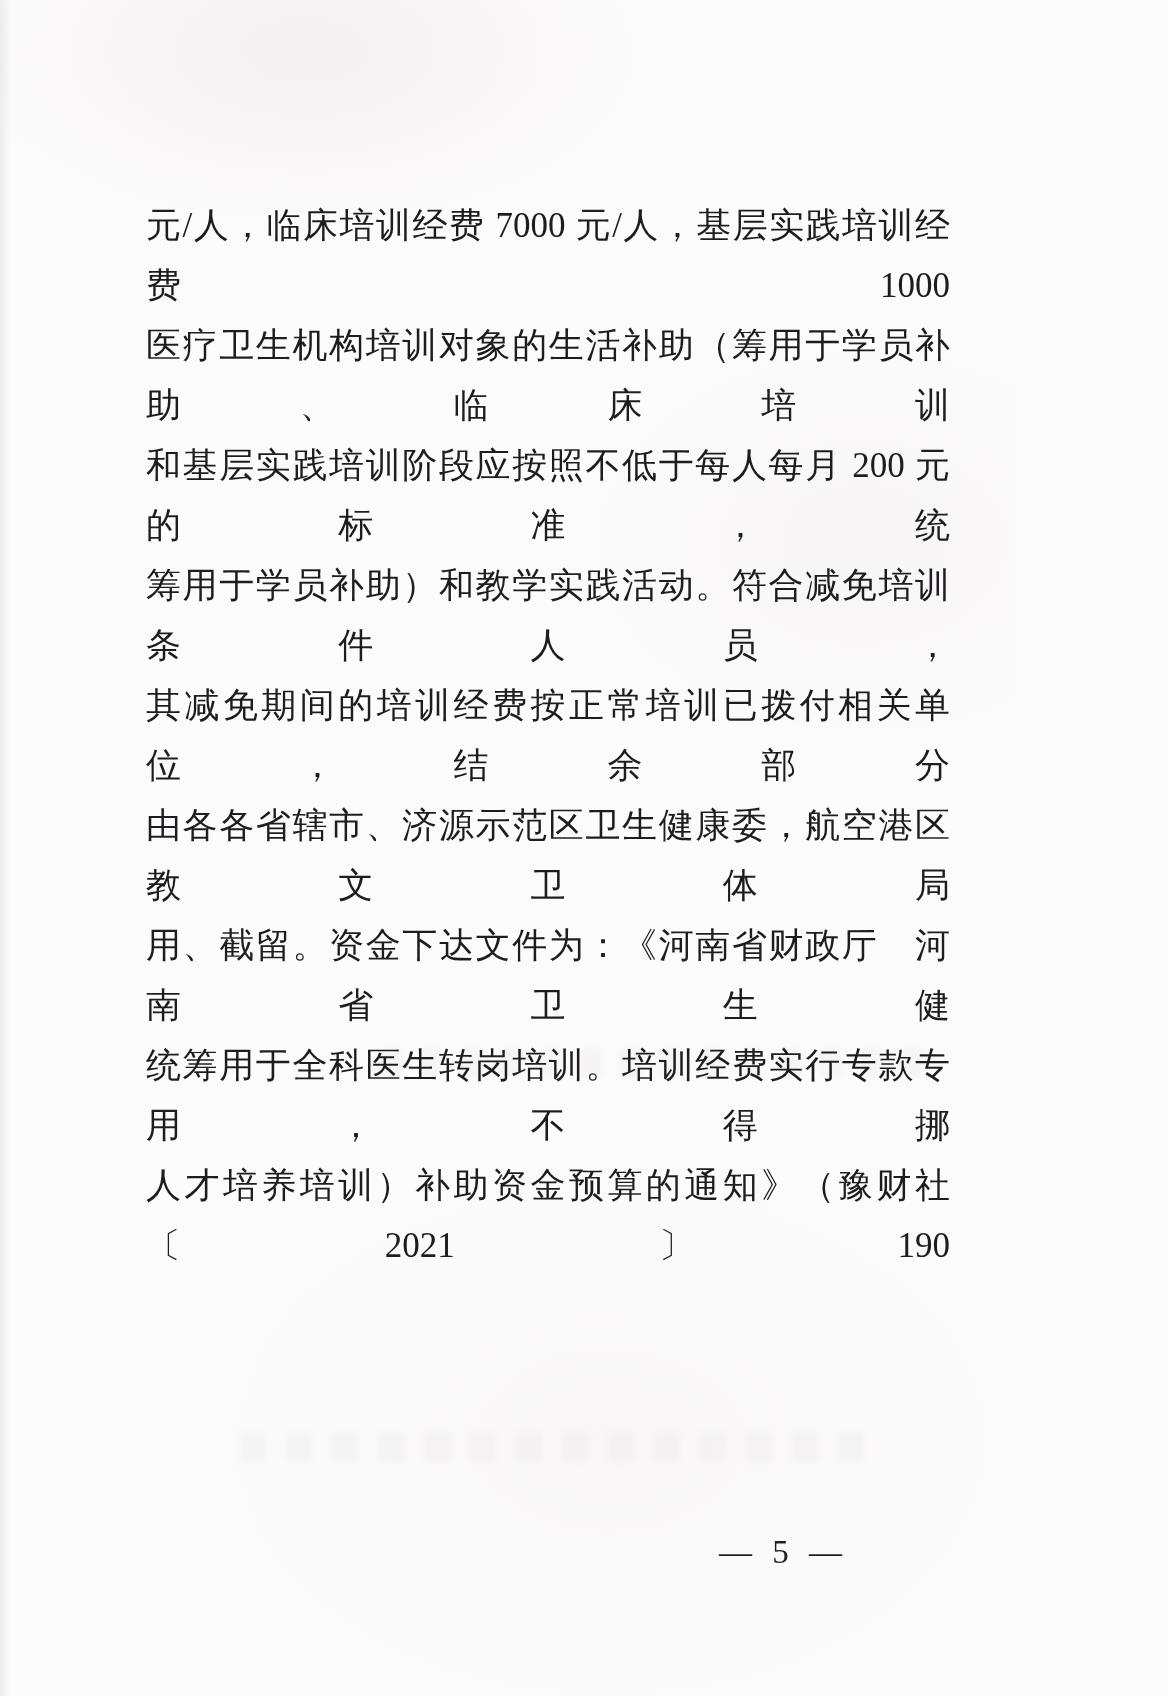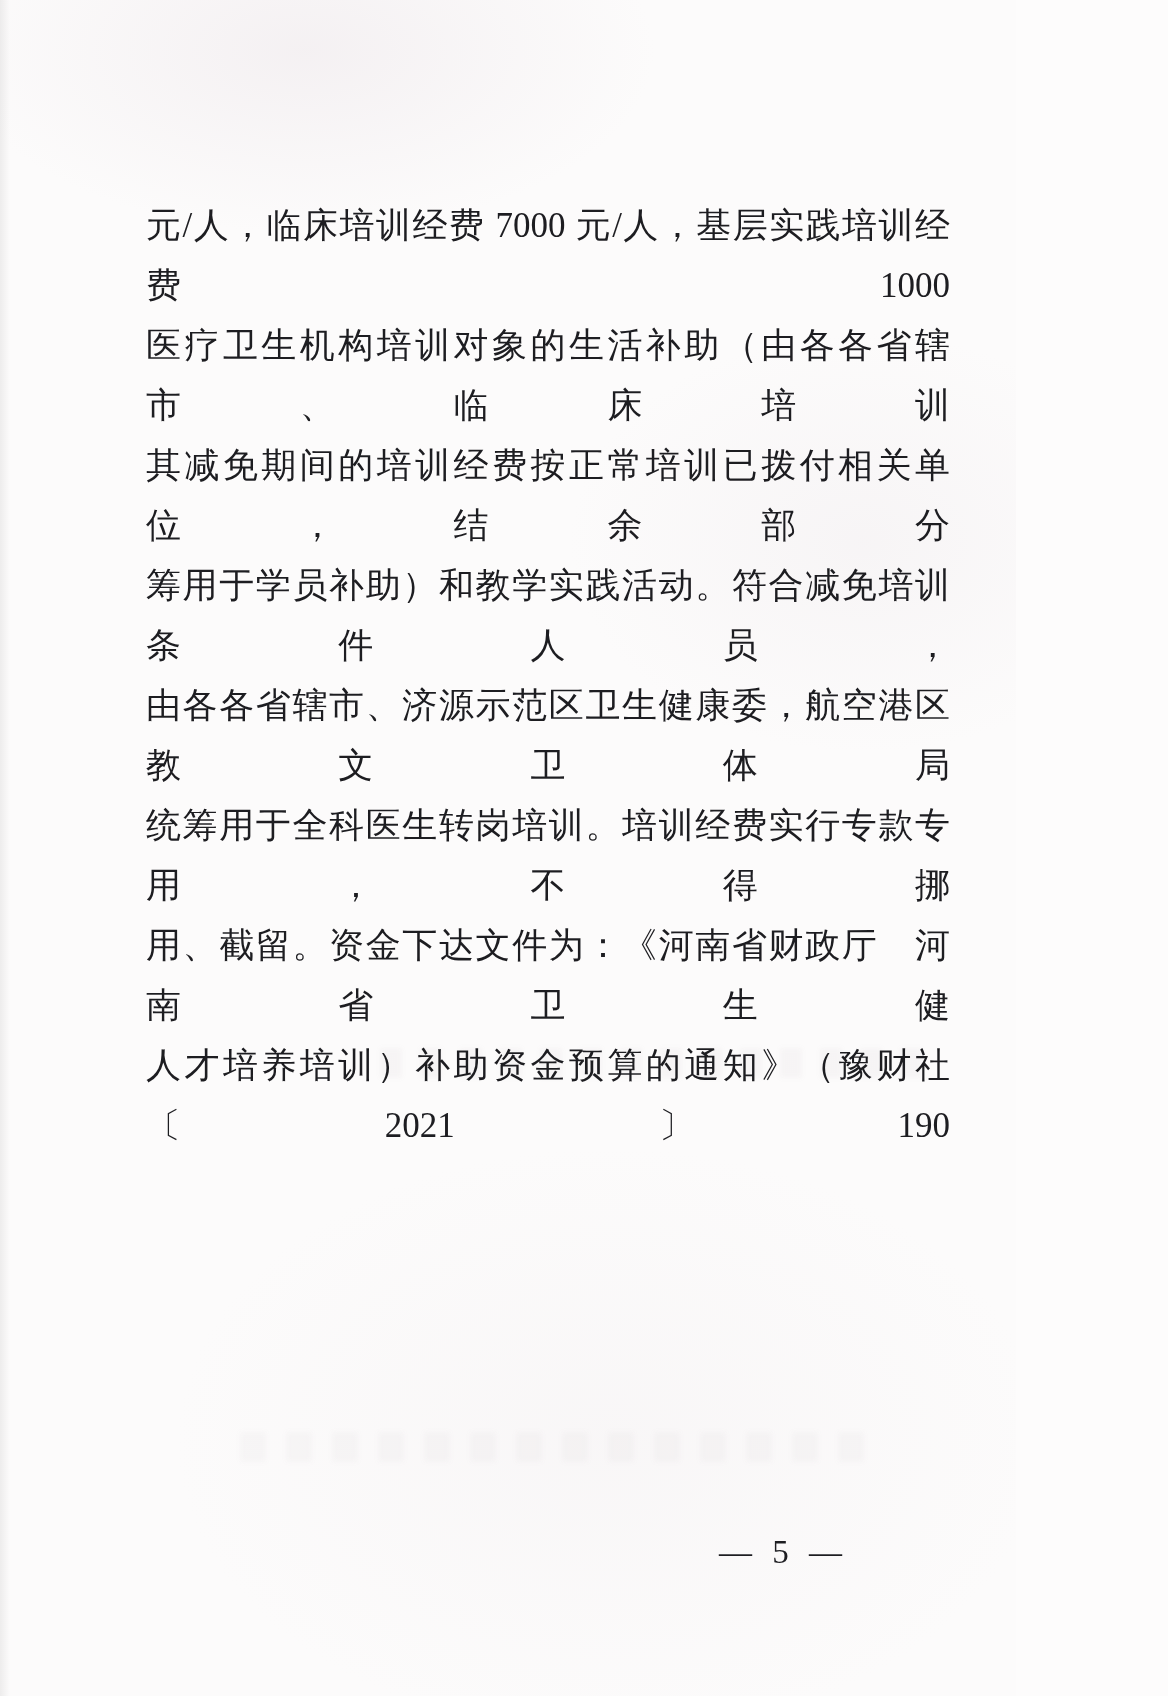--- a/index.html
+++ b/index.html
@@ -68,24 +68,25 @@
 </head>
 <body>
 
 <div class="page">
   <div class="edge-shadow"></div>
   <div class="smudge s1"></div>
   <div class="smudge s2"></div>
 
   <main class="text-column">
     <div class="line">元/人，临床培训经费 7000 元/人，基层实践培训经费 1000</div>
-    <div class="line">医疗卫生机构培训对象的生活补助（由各各省辖市、临床培训</div>
+    <div class="line">医疗卫生机构培训对象的生活补助（筹用于学员补助、临床培训</div>
+    <div class="line">和基层实践培训阶段应按照不低于每人每月 200 元的标准，统</div>
+    <div class="line">筹用于学员补助）和教学实践活动。符合减免培训条件人员，</div>
     <div class="line">其减免期间的培训经费按正常培训已拨付相关单位，结余部分</div>
-    <div class="line">筹用于学员补助）和教学实践活动。符合减免培训条件人员，</div>
     <div class="line">由各各省辖市、济源示范区卫生健康委，航空港区教文卫体局</div>
+    <div class="line">用、截留。资金下达文件为：《河南省财政厅　河南省卫生健</div>
     <div class="line">统筹用于全科医生转岗培训。培训经费实行专款专用，不得挪</div>
-    <div class="line">用、截留。资金下达文件为：《河南省财政厅　河南省卫生健</div>
     <div class="line">人才培养培训）补助资金预算的通知》（豫财社〔2021〕190</div>
 
   </main>
 
   <div class="page-number">— 5 —</div>
 </div>
 
 </body></html>

